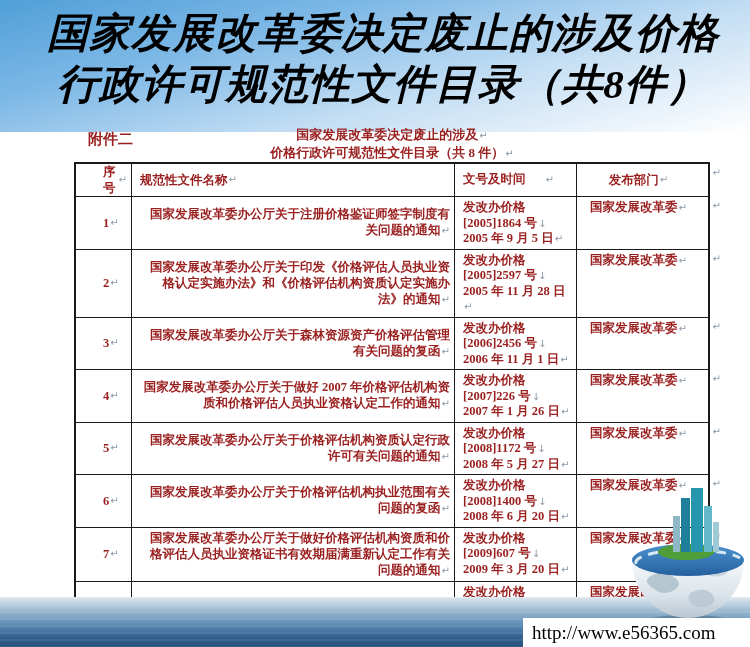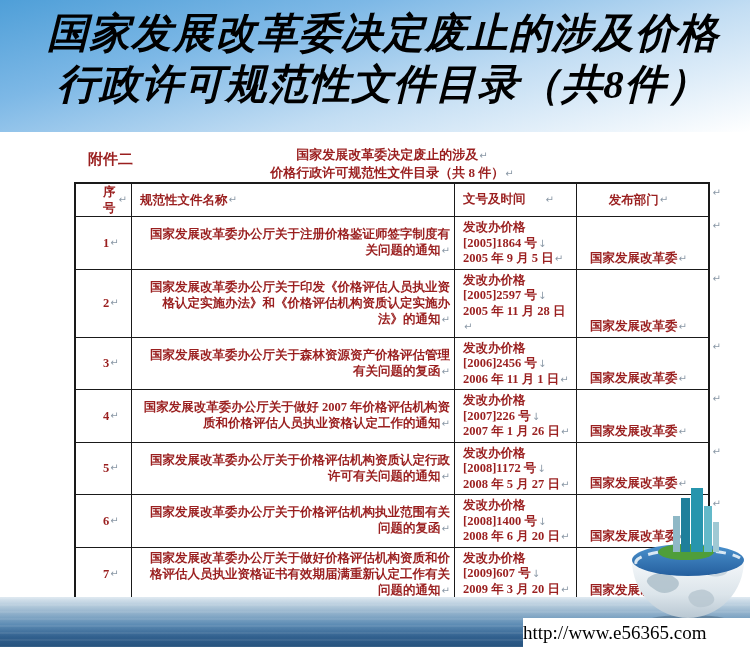--- a/index.html
+++ b/index.html
@@ -16,52 +16,52 @@
   
   .main-title {
     position:absolute; left:8px; top:8px; width:750px; text-align:center;
     color:#000; font-weight:bold; font-style:italic;
     font-size:41px; line-height:51px; letter-spacing:1px; white-space:nowrap;
   }
   
   .doc { position:absolute; left:74px; top:126px; width:636px; color:#9a1f1f; }
   .doc-head { position:relative; height:36px; }
   .attach { position:absolute; left:14px; top:4px; font-size:15px; font-weight:bold; }
-  .doc-title { text-align:center; font-size:13px; line-height:17px; font-weight:bold;margin-top:20px; }
+  .doc-title { text-align:center; font-size:13px; line-height:17px; font-weight:bold; }
   .mk {
     color:#8a98a6; font-weight:normal; font-style:normal; font-size:10px;
     font-family:"DejaVu Sans", sans-serif; margin-left:1px;
   }
   .tbl { border:2px solid #1a1a1a; background:#fff; }
   .tr { display:flex; position:relative; border-top:1px solid #1a1a1a; min-height:50px; }
   .tr-h { min-height:25px; border-top:none; }
   .td {
     border-left:1px solid #1a1a1a; padding:2px 4px 2px 8px;
     font-size:12.5px; line-height:16px; font-weight:bold; overflow:hidden;
   }
   .td:first-child { border-left:none;padding-left:27px; }
   .c-no   { width:55px;  display:flex; align-items:center; padding-left:13px; }
   .c-name { width:323px; display:flex; align-items:center;text-align:right; }
   .c-doc  { width:122px; line-height:15.5px; padding-top:3px;gap:19px; }
-  .c-dept { width:120px; display:flex; align-items:flex-end; justify-content:center; text-align:center; }
+  .c-dept { width:120px; display:flex; align-items:flex-start; justify-content:center; text-align:center; }
   .tr-h .td { display:flex; align-items:center; padding-top:0; padding-bottom:0; }
   .row-end { position:absolute; right:-13px; top:3px; }
   
   .sea {
     position:absolute; left:0; bottom:0; width:750px; height:50px;
     background:
       repeating-linear-gradient(to bottom, rgba(255,255,255,.07) 0 2px, rgba(0,0,0,0) 2px 7px),
       linear-gradient(to bottom, #dde8f0 0%, #a9c2d6 22%, #5d8cb4 55%, #31608e 80%, #27537e 100%);
   }
   
   .globe { position:absolute; left:626px; top:482px; width:124px; height:146px; z-index:5; }
   
   .url-box {
     position:absolute; left:523px; top:618px; width:227px; height:29px; z-index:6;
-    background:#ffffff; display:flex; align-items:center; 
+    background:#ffffff; display:flex; align-items:center; padding-left:9px;
     color:#000; font-size:19px; font-family:"Liberation Serif", serif;
   }
 </style>
 </head>
 <body>
 
 <div class="stage">
   <div class="sky"></div>
 
   <div class="main-title">

